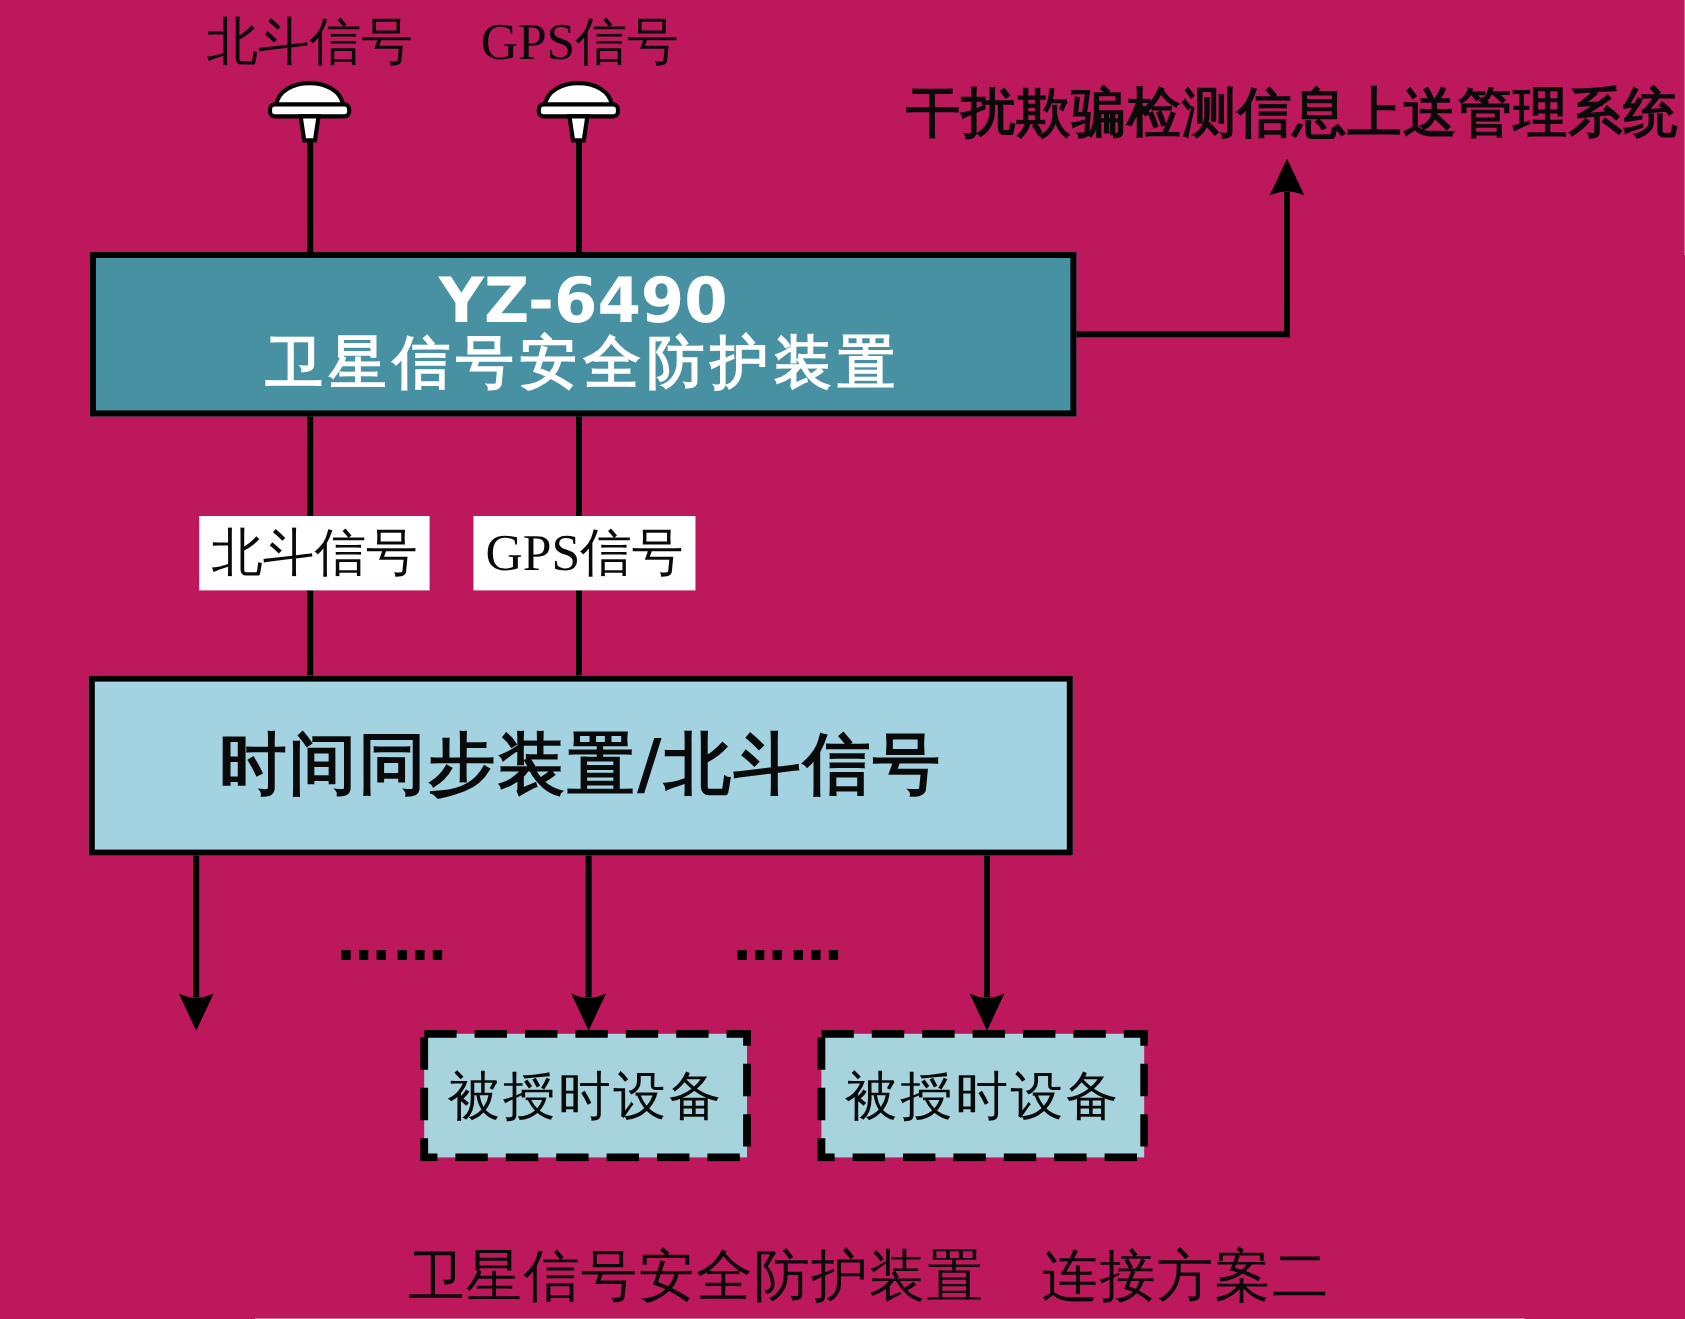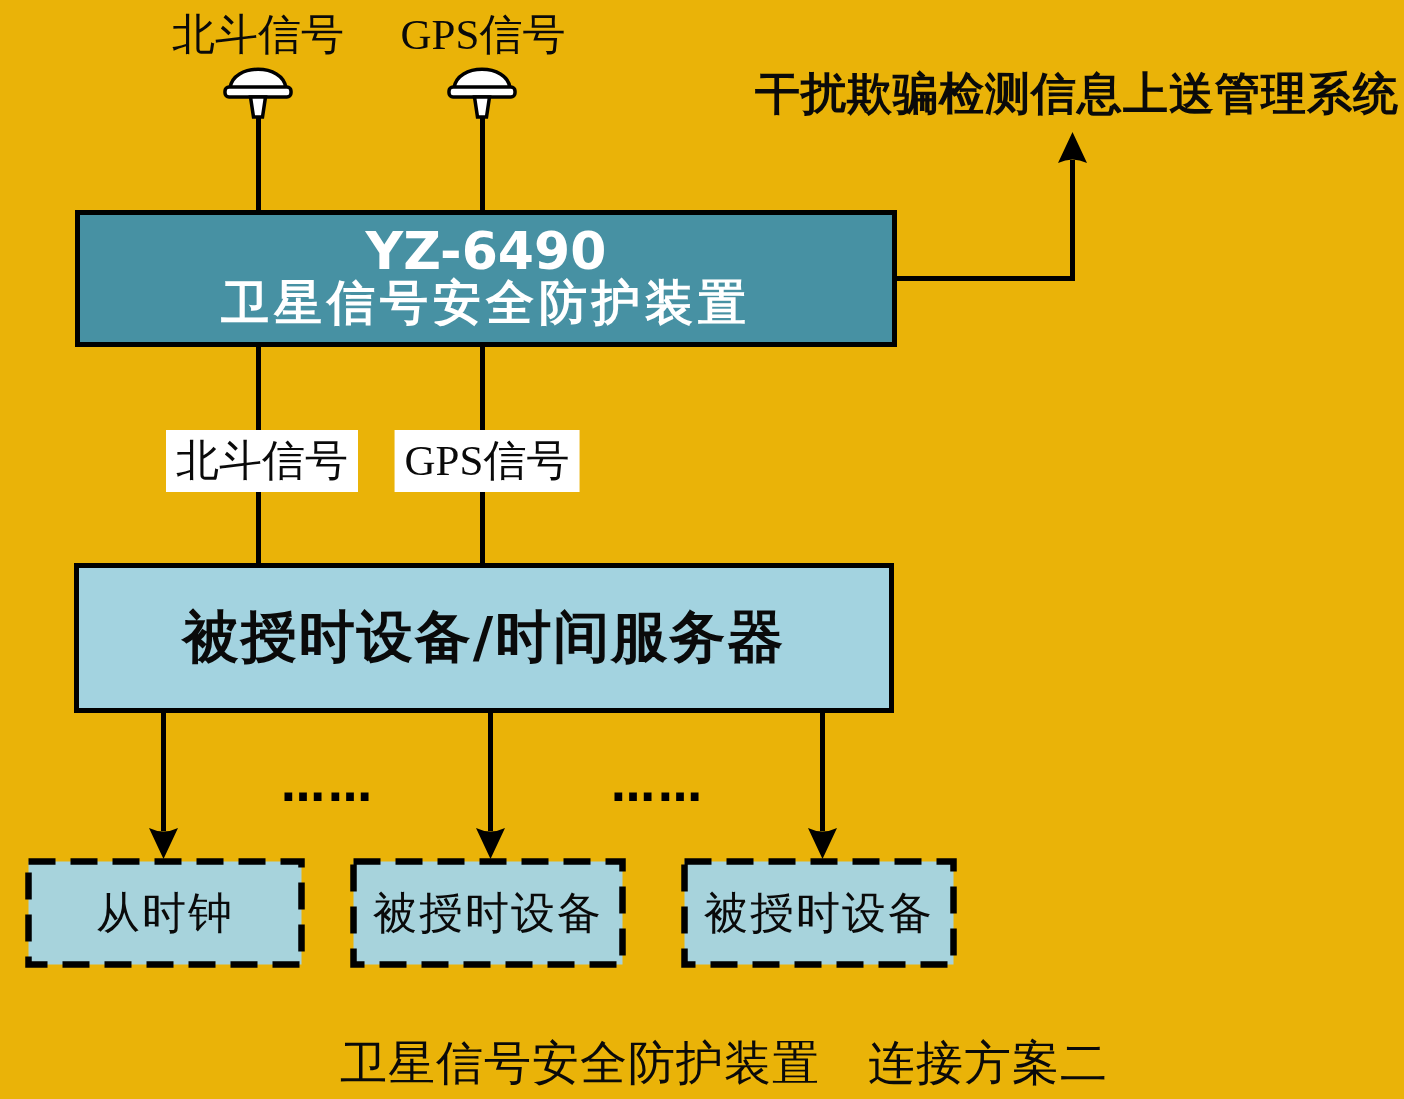--- a/index.html
+++ b/index.html
@@ -5,21 +5,21 @@
   :root{
     --device-fill:#4791A3;
     --time-fill:#A3D3E0;
     --terminal-fill:#A7D3DC;
     --line-color:#000000;
   }
   html,body{margin:0;padding:0;background:#fff;}
   .canvas{
     position:relative;
     width:1404px;height:1099px;
-    background:#eab308;
+    background:#be185d;
     overflow:hidden;
     font-family:"Liberation Serif","DejaVu Serif",serif;
   }
   .abs{position:absolute;}
   .line{position:absolute;background:var(--line-color,#000);}
   .serif-label{
     position:absolute;
     font-family:"Liberation Serif","DejaVu Serif",serif;
     color:#0a0a0a;
     white-space:nowrap;
@@ -121,47 +121,41 @@
 
   <div class="device-box">
     <div class="model">YZ-6490</div>
     <div class="name">卫星信号安全防护装置</div>
   </div>
 
   <div class="serif-label mid-label" style="left:262px;">北斗信号</div>
   <div class="serif-label mid-label" style="left:487px;">GPS信号</div>
 
   <div class="time-box">
-    <div class="tlabel">被授时设备/时间服务器</div>
+    <div class="tlabel">时间同步装置/北斗信号</div>
   </div>
 
   <div class="line" style="left:161px;top:713px;width:5px;height:118px;"></div>
   <svg class="arrow-svg" style="left:148px;top:827px;" width="31" height="32" viewBox="0 0 31 32">
     <path d="M15.5,32 L1,1 Q15.5,8 30,1 Z" fill="#000"></path>
   </svg>
 
   <div class="line" style="left:488px;top:713px;width:5px;height:118px;"></div>
   <svg class="arrow-svg" style="left:475px;top:827px;" width="31" height="32" viewBox="0 0 31 32">
     <path d="M15.5,32 L1,1 Q15.5,8 30,1 Z" fill="#000"></path>
   </svg>
 
   <div class="line" style="left:820px;top:713px;width:5px;height:118px;"></div>
   <svg class="arrow-svg" style="left:807px;top:827px;" width="31" height="32" viewBox="0 0 31 32">
     <path d="M15.5,32 L1,1 Q15.5,8 30,1 Z" fill="#000"></path>
   </svg>
 
   <div class="dots" style="left:328px;">……</div>
   <div class="dots" style="left:658px;">……</div>
 
-  <div class="terminal-box" style="left:25px;width:280px;">
-    <svg width="280" height="110" viewBox="0 0 280 110">
-      <rect x="3.5" y="3.5" width="273" height="103" fill="var(--terminal-fill,#A7D3DC)" stroke="#000" stroke-width="6.5" stroke-dasharray="27 15"></rect>
-    </svg>
-    <span class="term-label">从时钟</span>
-  </div>
 
   <div class="terminal-box" style="left:350px;width:276px;">
     <svg width="276" height="110" viewBox="0 0 276 110">
       <rect x="3.5" y="3.5" width="269" height="103" fill="var(--terminal-fill,#A7D3DC)" stroke="#000" stroke-width="6.5" stroke-dasharray="27 15"></rect>
     </svg>
     <span class="term-label">被授时设备</span>
   </div>
 
   <div class="terminal-box" style="left:681px;width:276px;">
     <svg width="276" height="110" viewBox="0 0 276 110">

